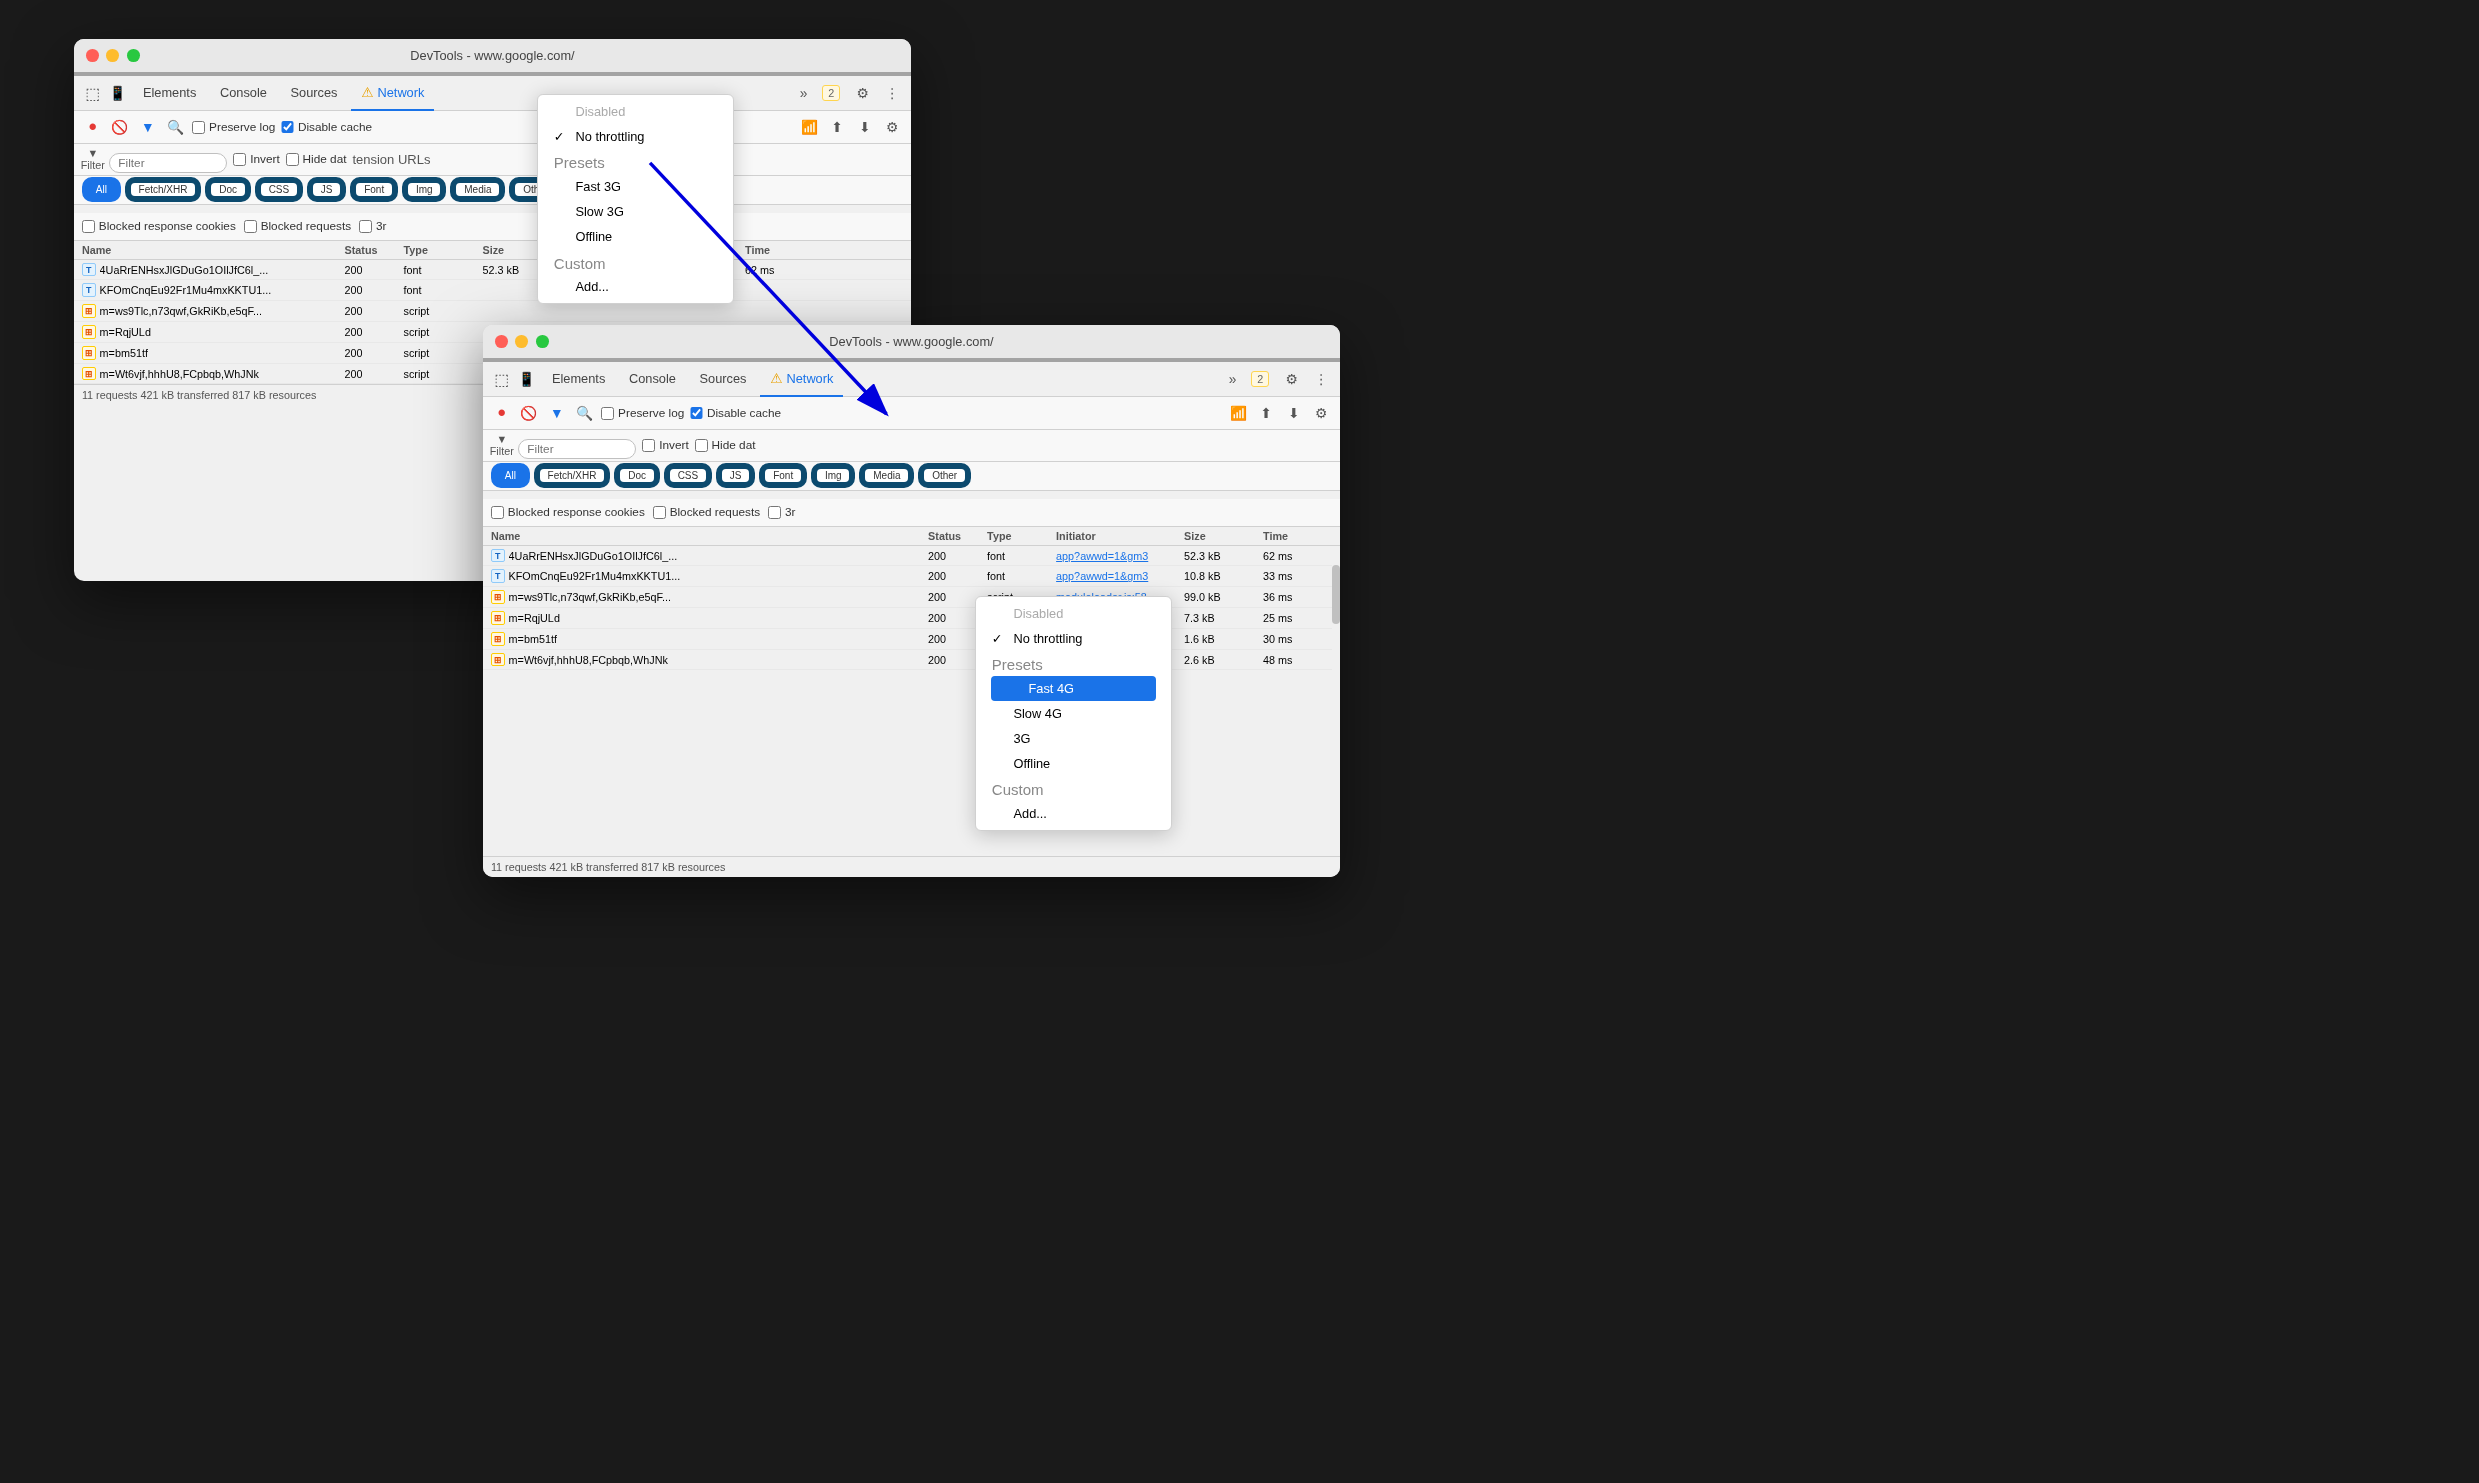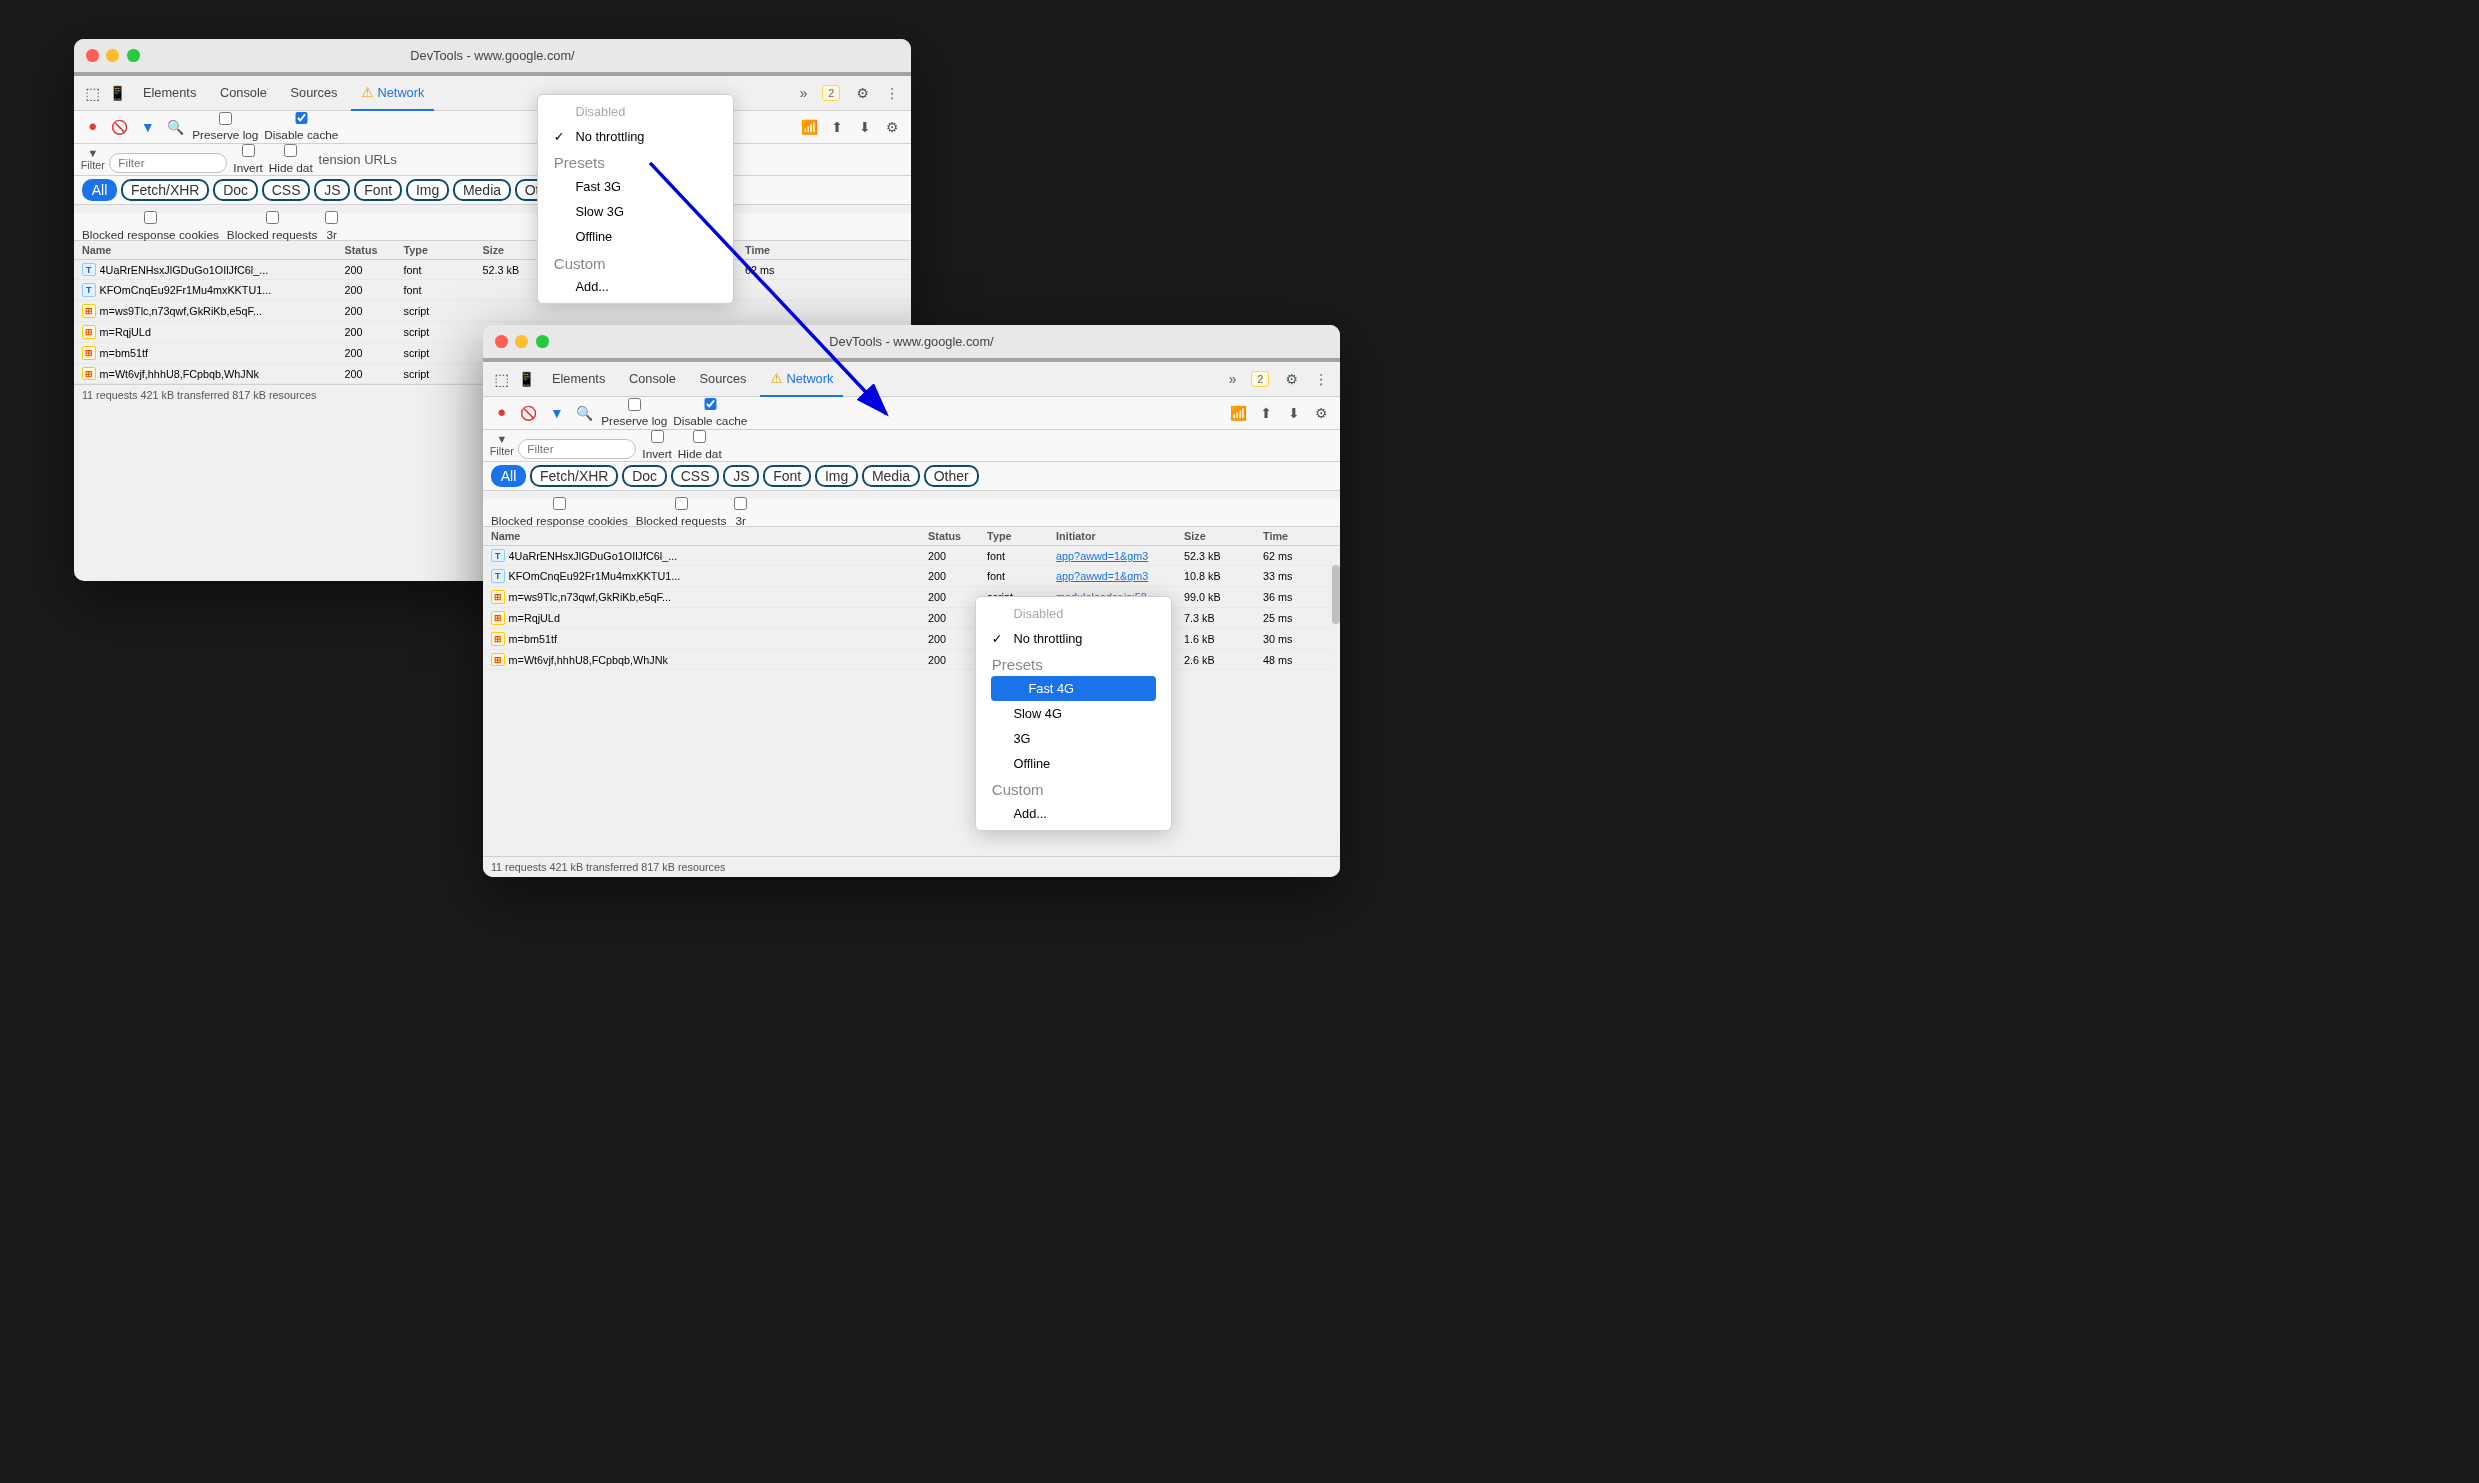--- a/index.html
+++ b/index.html
@@ -117,21 +117,20 @@
     }
     .icon-btn.record { color: #e53935; }
 
     .checkbox-label {
       display: flex;
       align-items: center;
       gap: 3.9px;
       font-size: 11.8px;
       color: #333;
       cursor: pointer;
-      flex-direction: column;
     }
 
     .filter-toolbar {
       background: #f8f8f8;
       border-bottom: 1px solid #d0d0d0;
       display: flex;
       align-items: center;
       padding: 3.9px 7.9px;
       height: 31.5px;
       gap: 5.9px;
@@ -153,23 +152,23 @@
       display: flex;
       align-items: center;
       padding: 3px 7.9px;
       height: 29.6px;
       gap: 3.9px;
       flex-wrap: nowrap;
     }
 
     .filter-tag {
       padding: 1px 7.9px;
-      border: 2px solid #0c4a6e;
+      border: 6px solid #0c4a6e;
       border-radius: 9.9px;
-      font-size: 14px;
+      font-size: 10px;
       cursor: pointer;
       background: #fff;
       color: #333;
       text-align: center;
     }
     .filter-tag.active {
       background: #1a73e8;
       color: white;
       border-color: #1a73e8;
     }

